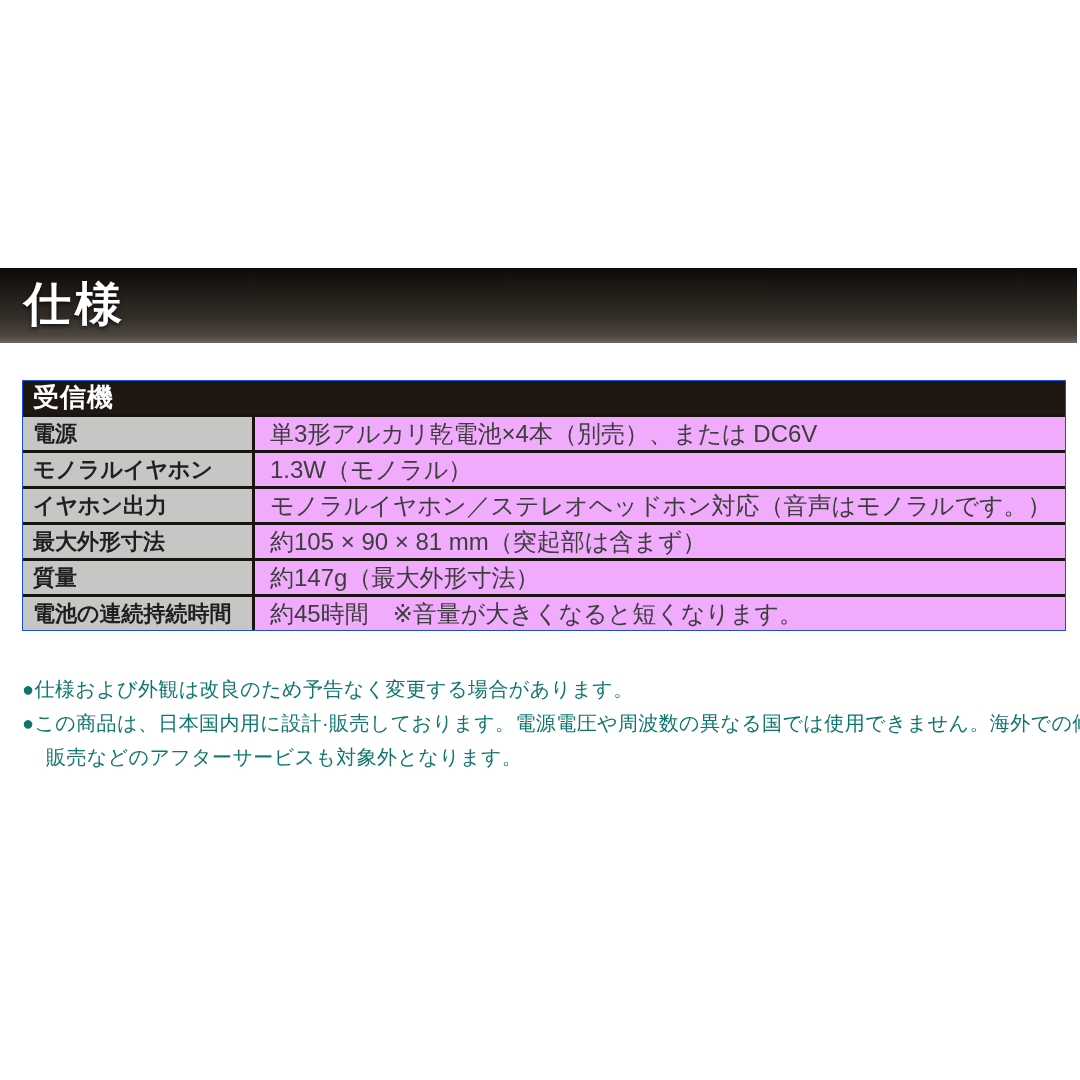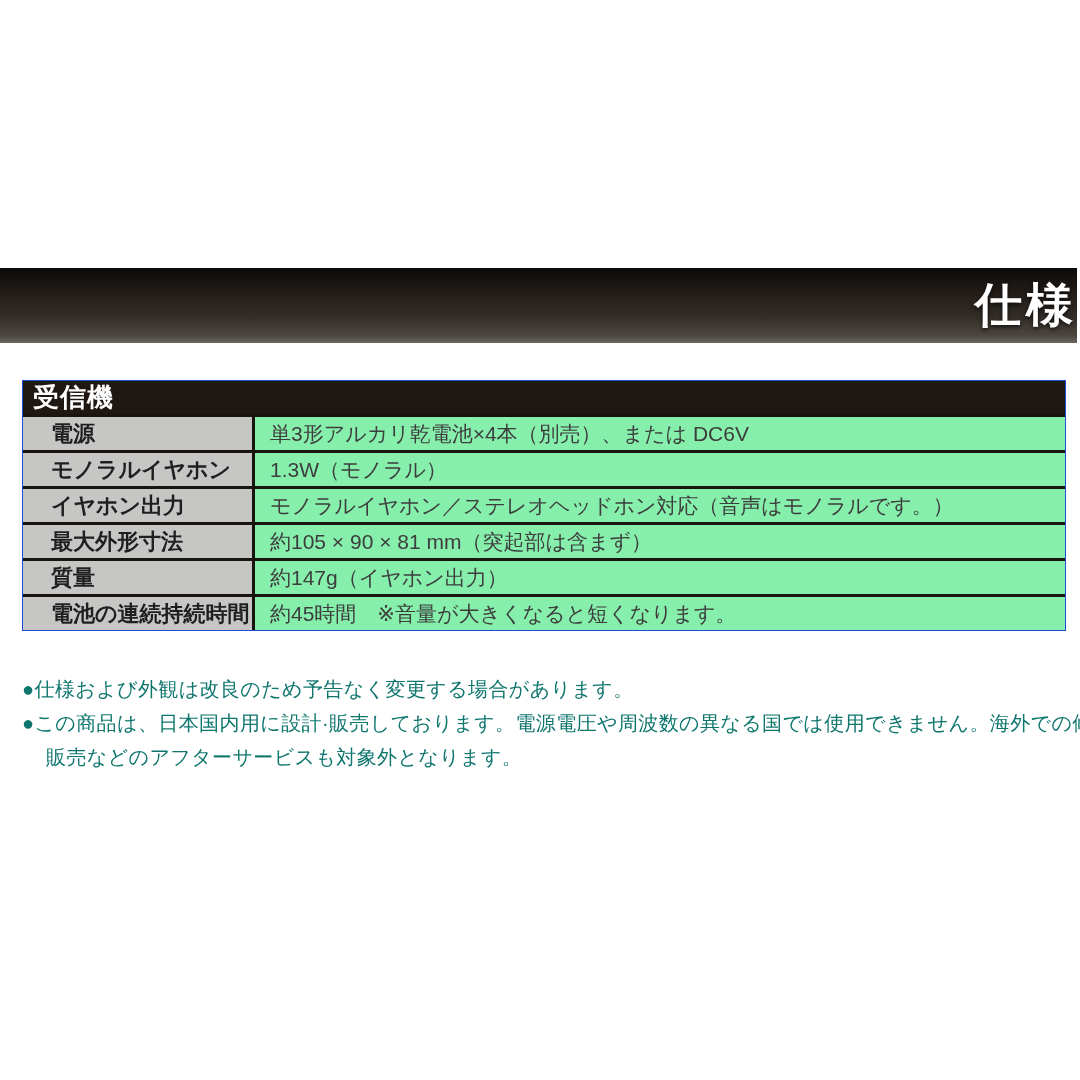--- a/index.html
+++ b/index.html
@@ -7,43 +7,42 @@
     width:1080px;height:1080px;background:#ffffff;position:relative;
     font-family:"Liberation Sans","DejaVu Sans",sans-serif;
     overflow:hidden;
   }
   
   .banner{
     position:absolute;left:0;top:268px;width:1077px;height:75px;
     background:linear-gradient(180deg,#0c0a08 0%,#211b17 30%,#332d28 65%,#4c463f 90%,#6b6660 100%);
   }
   .banner-title{
-    font-family:Liberation Sans, sans-serif;
+    font-family:Liberation Serif, serif;
     font-weight:bold;font-size:47px;color:#ffffff;
     line-height:73px;padding-left:24px;letter-spacing:4px;
     text-shadow:0 2px 4px rgba(0,0,0,0.7);
-    text-align:right;
   }
   
   .spec{
     position:absolute;left:22px;top:380px;width:1044px;
     background:#19140f;border:1px solid #1d4ed8;box-sizing:border-box;
   }
   .spec-header{
     background:#1f1812;color:#ffffff;font-size:26px;font-weight:bold;
     height:33px;line-height:32px;padding-left:10px;letter-spacing:1px;
   }
   .srow{display:flex;margin-top:3px;height:33px;}
   .cell{display:flex;align-items:center;box-sizing:border-box;}
   .cell.label{
     width:229px;background:#c6c6c5;font-weight:bold;font-size:22px;
-    color:#1f1f1f;padding-left:28px;flex:none;
+    color:#1f1f1f;padding-left:10px;flex:none;
   }
   .cell.value{
-    flex:1;background:#86efac;margin-left:3px;font-size:21px;
+    flex:1;background:#f0abfc;margin-left:3px;font-size:24px;
     color:#3d3d3d;padding-left:15px;white-space:nowrap;overflow:hidden;text-align:center;
   }
   
   .notes{position:absolute;left:22px;top:672px;width:1050px;}
   .note-line{
     font-size:20px;color:#0f766e;line-height:34px;
     white-space:nowrap;letter-spacing:0.4px;
   }
   .note-line.indent{padding-left:24px;}
 </style>
@@ -72,21 +71,21 @@
     <div class="cell value">モノラルイヤホン／ステレオヘッドホン対応（音声はモノラルです。）</div>
   </div>
 
   <div class="srow">
     <div class="cell label">最大外形寸法</div>
     <div class="cell value">約105 × 90 × 81 mm（突起部は含まず）</div>
   </div>
 
   <div class="srow">
     <div class="cell label">質量</div>
-    <div class="cell value">約147g（イヤホン出力）</div>
+    <div class="cell value">約147g（最大外形寸法）</div>
   </div>
 
   <div class="srow">
     <div class="cell label">電池の連続持続時間</div>
     <div class="cell value">約45時間　※音量が大きくなると短くなります。</div>
   </div>
 </div>
 
 <div class="notes">
   <div class="note-line">●仕様および外観は改良のため予告なく変更する場合があります。</div>

